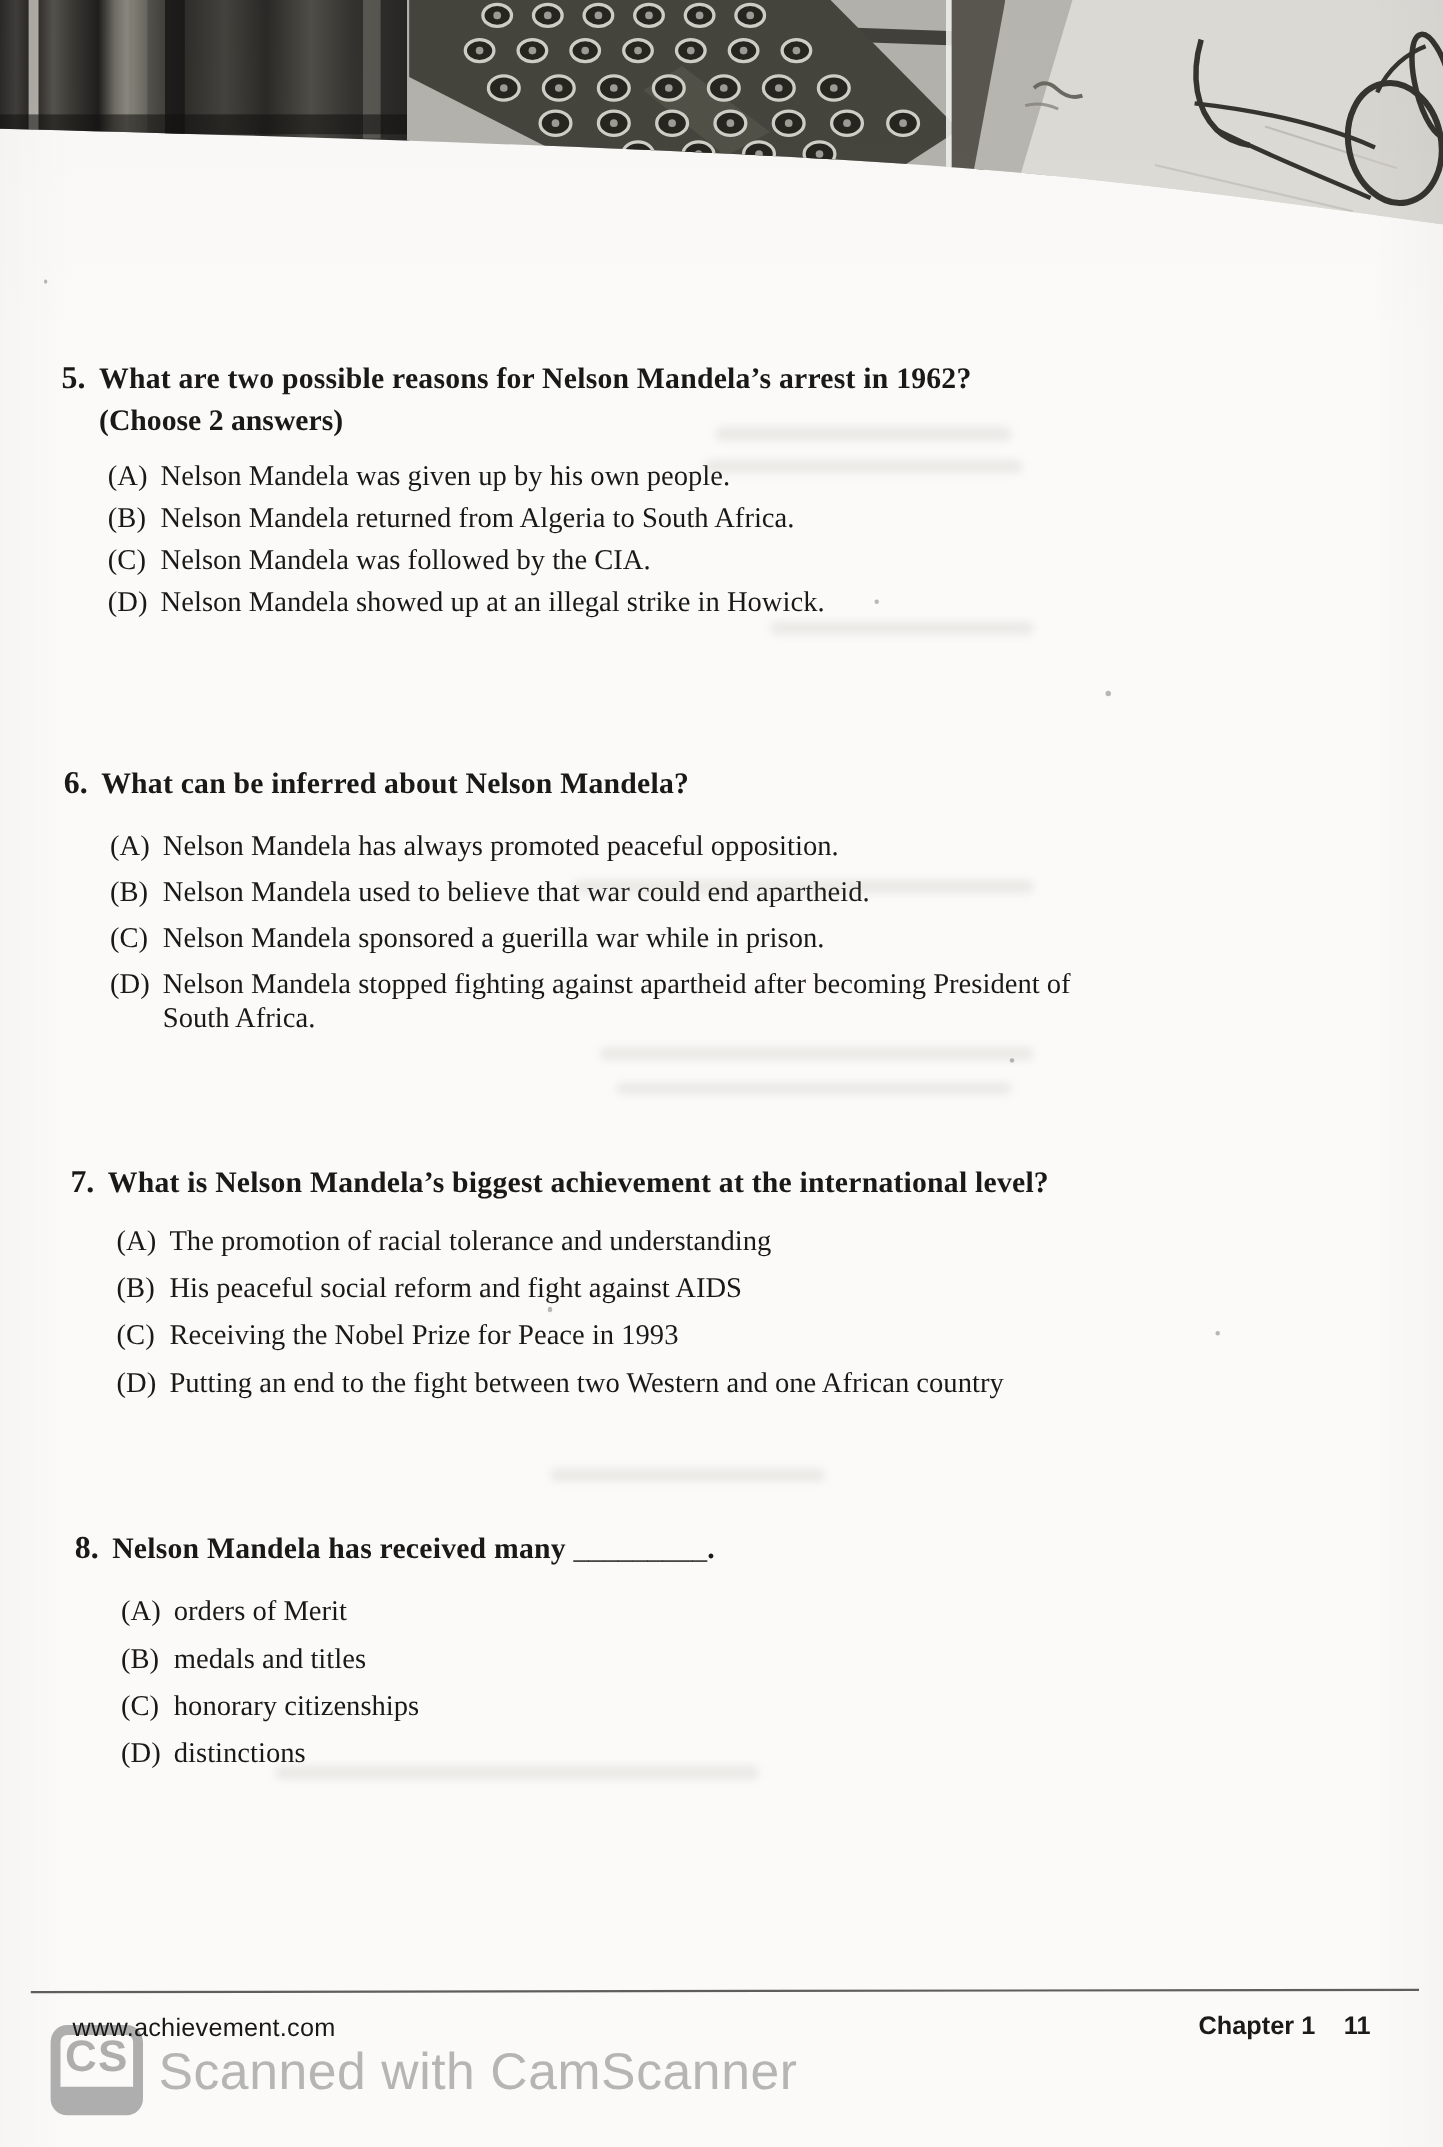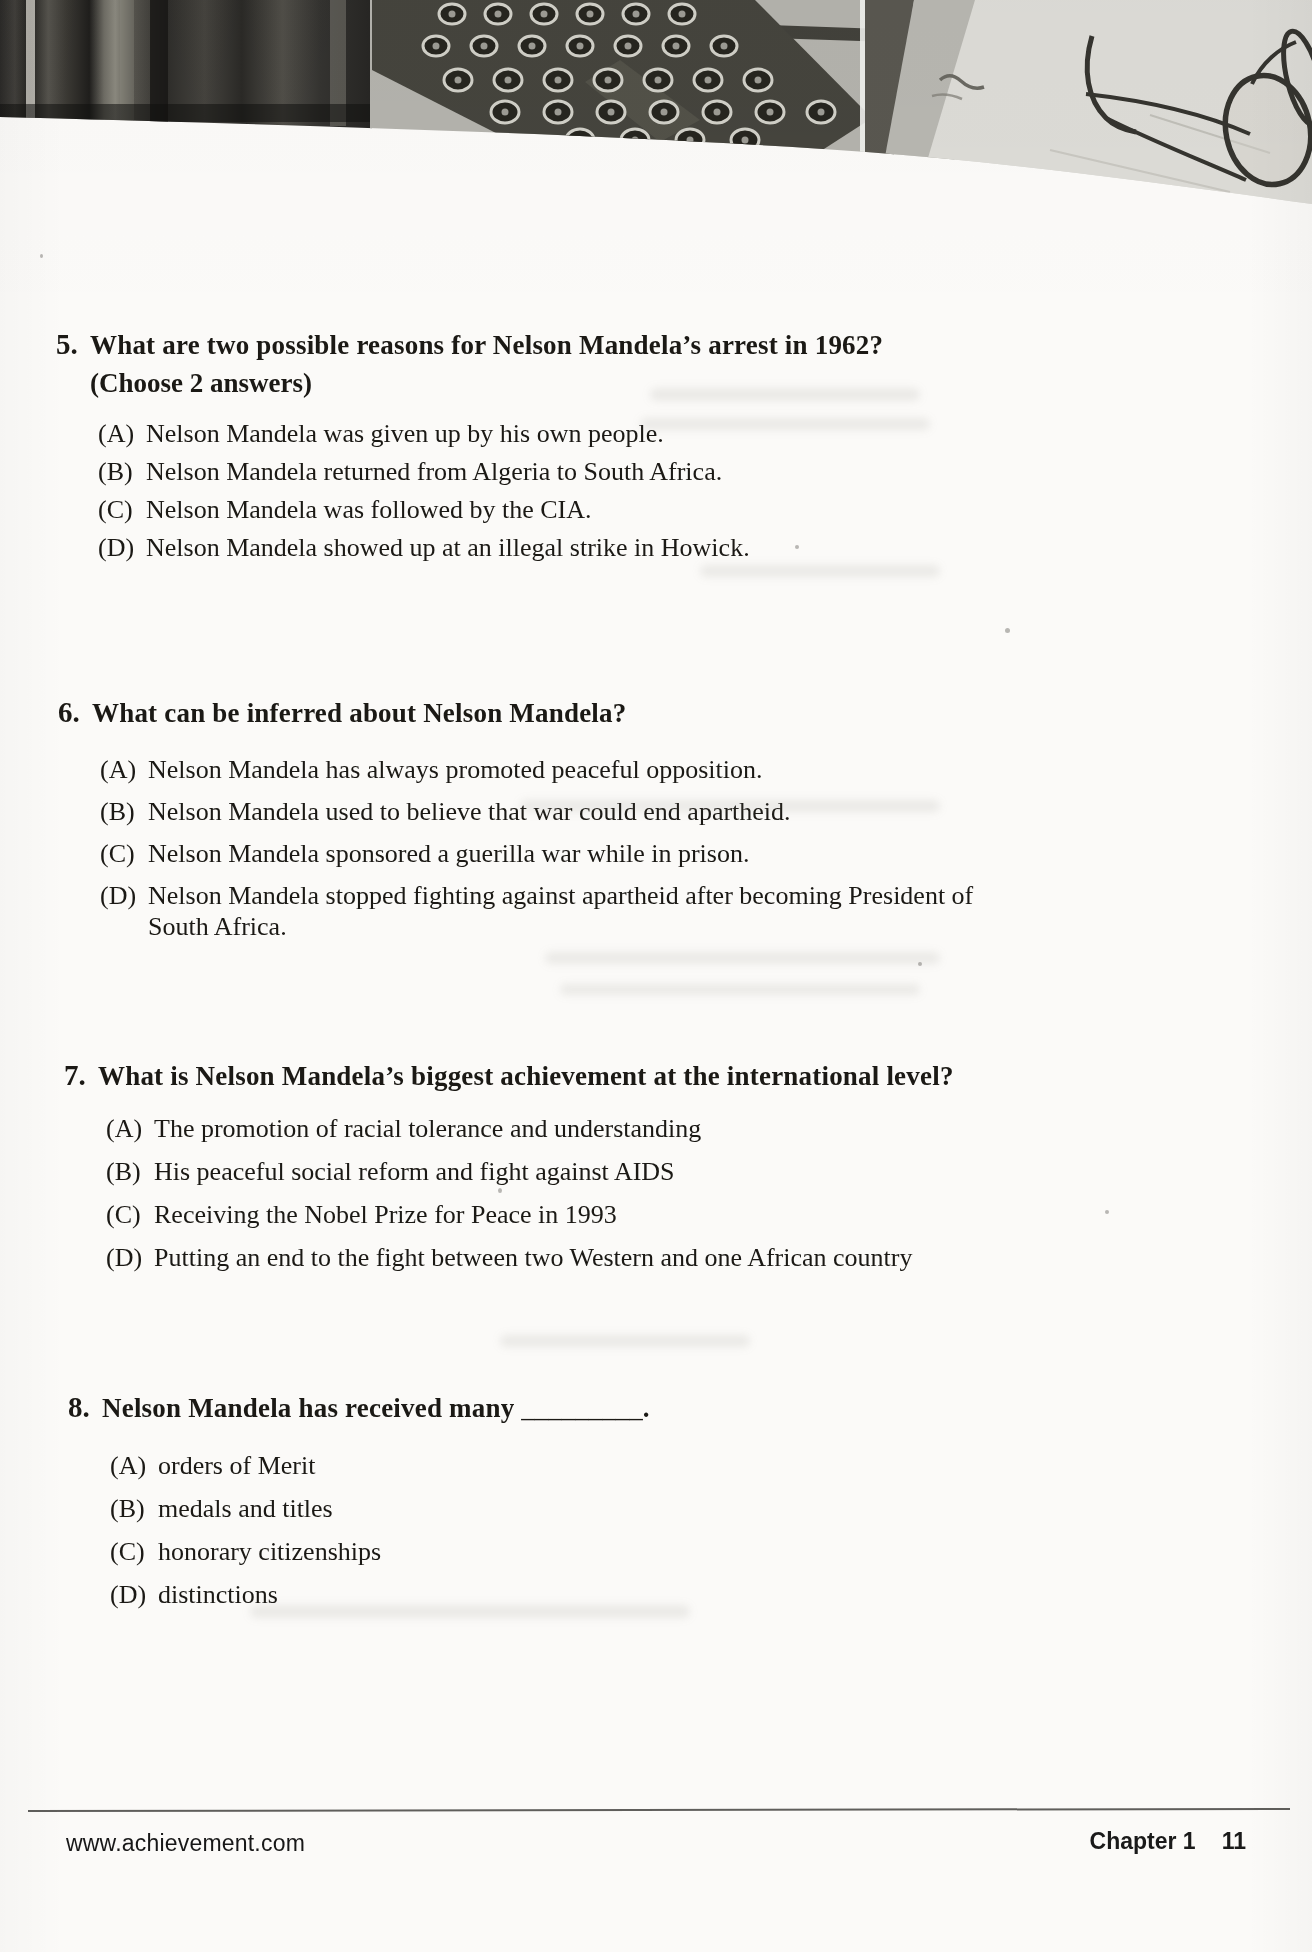--- a/index.html
+++ b/index.html
@@ -374,14 +374,21 @@
 
   <footer>
     <div class="footer-rule"></div>
     <span class="site">www.achievement.com</span>
     <div class="chapter">
       <span>Chapter 1</span>
       <span class="pagenum">11</span>
     </div>
   </footer>
 
+  <div class="watermark">
+    <div class="cs-logo">
+      <span class="cs-text">CS</span>
+      <div class="cs-bar"></div>
+    </div>
+    <span class="wm-text">Scanned with CamScanner</span>
+  </div>
 
 </div>
 
 </body></html>

